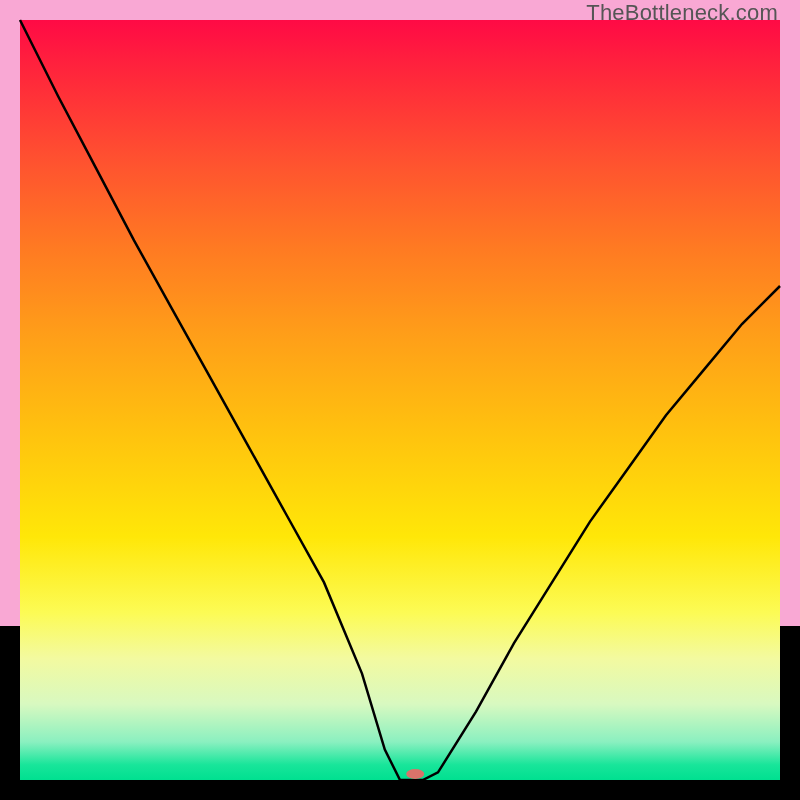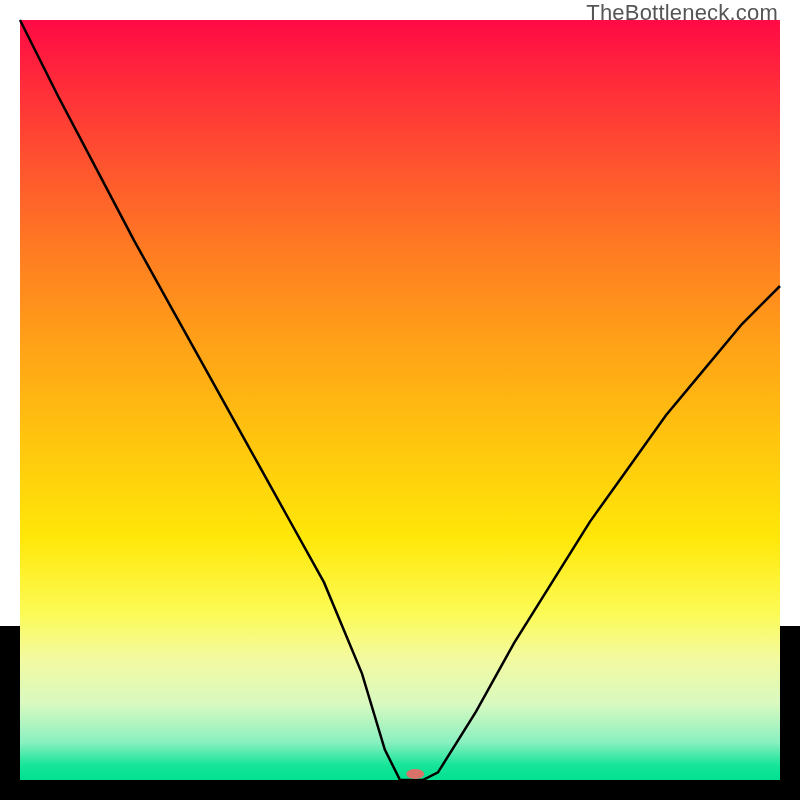--- a/index.html
+++ b/index.html
@@ -10,21 +10,21 @@
     background: #000;
     overflow: hidden;
     font-family: Arial, Helvetica, sans-serif;
   }
   .frame {
     position: absolute;
     left: 0;
     top: 0;
     width: 800px;
     height: 626px;
-    background: #ffffff;
+    background: #f9a8d4;
   }
   .plot-area {
     position: absolute;
     left: 20px;
     top: 20px;
     width: 760px;
     height: 760px;
     
     background: linear-gradient(
       to bottom,

